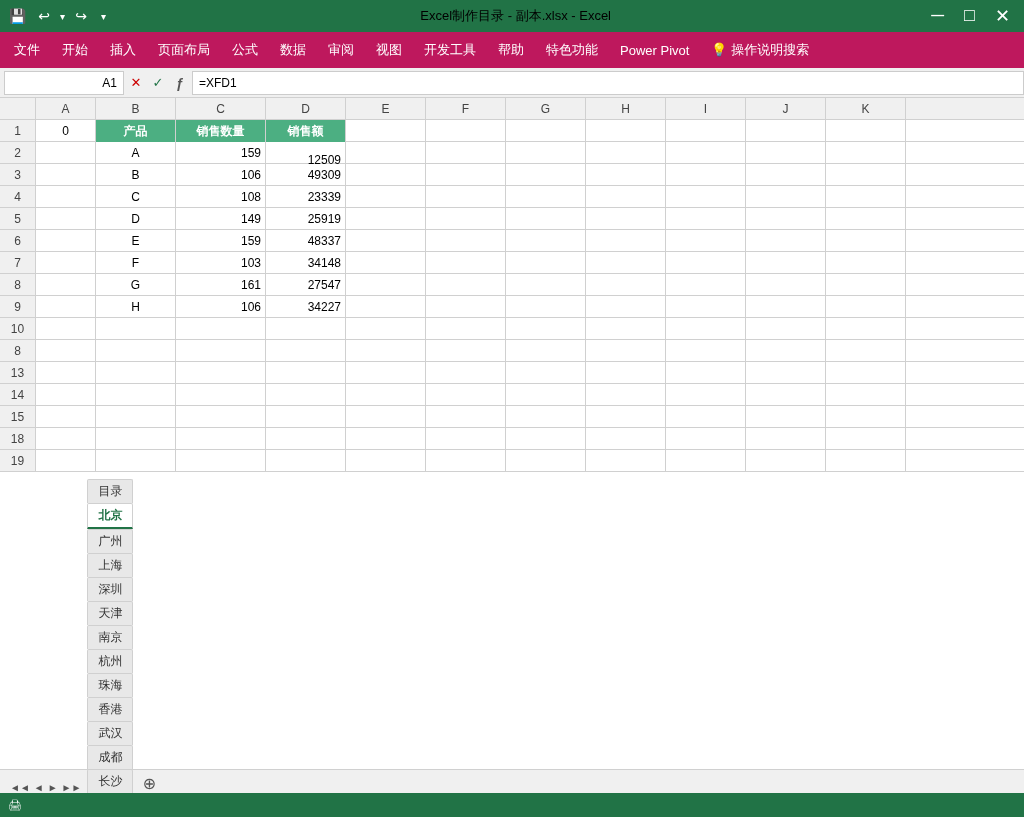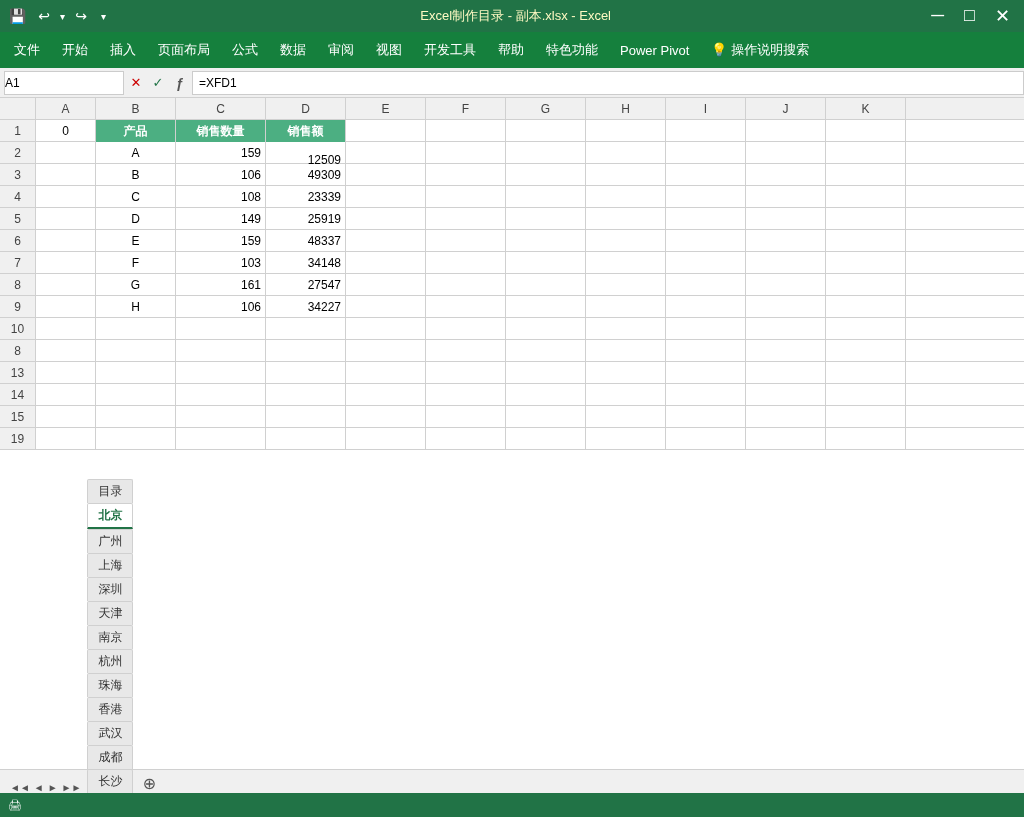--- a/index.html
+++ b/index.html
@@ -9,29 +9,29 @@
     #title-bar {
       height: 32px;
       background: #217346;
       display: flex;
       align-items: center;
       justify-content: space-between;
       padding: 0 8px;
       color: white;
     }
     #title-bar .left-icons { display: flex; align-items: center; gap: 6px; }
-    #title-bar .title-text { font-size: 13px; color: #fef9c3; flex: 1; text-align: center; }
+    #title-bar .title-text { font-size: 13px; color: #000000; flex: 1; text-align: center; }
     #title-bar .right-icons { display: flex; gap: 8px; }
 
     .title-icon { width: 20px; height: 20px; display: flex; align-items: center; justify-content: center; cursor: pointer; color: white; font-size: 14px; }
 
     
     #menu-bar {
       height: 36px;
-      background: #15803d;
+      background: #be185d;
       display: flex;
       align-items: center;
       padding: 0 4px;
       gap: 2px;
       text-align: center;
     }
     .menu-item {
       padding: 4px 10px;
       color: white;
       font-size: 13px;
@@ -45,23 +45,24 @@
       background: #f0f0f0;
       border-bottom: 1px solid #d0d0d0;
       display: flex;
       align-items: center;
       gap: 2px;
     }
     #name-box {
       width: 120px;
       height: 24px;
       border: 1px solid #ccc;
-      padding: 0 0;
+      padding: 0 6px;
       font-size: 12px;
       margin-left: 4px;
+      text-align: right;
     }
     .formula-btn {
       width: 20px; height: 20px;
       display: flex; align-items: center; justify-content: center;
       cursor: pointer; font-size: 13px; color: #555;
     }
     #formula-input {
       flex: 1;
       height: 24px;
       border: 1px solid #ccc;
@@ -436,20 +437,34 @@
         <div style="width: 80px; min-width: 80px; border-right: 1px solid rgb(208, 208, 208); height: 22px; display: flex; align-items: center; padding: 0px 4px; font-size: 12px; overflow: hidden;"></div>
         <div style="width: 80px; min-width: 80px; border-right: 1px solid rgb(208, 208, 208); height: 22px; display: flex; align-items: center; padding: 0px 4px; font-size: 12px; overflow: hidden;"></div>
         <div style="width: 80px; min-width: 80px; border-right: 1px solid rgb(208, 208, 208); height: 22px; display: flex; align-items: center; padding: 0px 4px; font-size: 12px; overflow: hidden;"></div>
         <div style="width: 80px; min-width: 80px; border-right: 1px solid rgb(208, 208, 208); height: 22px; display: flex; align-items: center; padding: 0px 4px; font-size: 12px; overflow: hidden;"></div>
         <div style="width: 80px; min-width: 80px; border-right: 1px solid rgb(208, 208, 208); height: 22px; display: flex; align-items: center; padding: 0px 4px; font-size: 12px; overflow: hidden;"></div>
         <div style="width: 80px; min-width: 80px; border-right: 1px solid rgb(208, 208, 208); height: 22px; display: flex; align-items: center; padding: 0px 4px; font-size: 12px; overflow: hidden;"></div>
         <div style="width: 80px; min-width: 80px; border-right: 1px solid rgb(208, 208, 208); height: 22px; display: flex; align-items: center; padding: 0px 4px; font-size: 12px; overflow: hidden;"></div>
       </div>
       <div class="grid-row">
         <div class="row-num">15</div>
+        <div style="width: 60px; min-width: 60px; border-right: 1px solid rgb(208, 208, 208); height: 22px; display: flex; align-items: center; padding: 0px 4px; font-size: 12px; overflow: hidden;"></div>
+        <div style="width: 80px; min-width: 80px; border-right: 1px solid rgb(208, 208, 208); height: 22px; display: flex; align-items: center; padding: 0px 4px; font-size: 12px; overflow: hidden; justify-content: center;"></div>
+        <div style="width: 90px; min-width: 90px; border-right: 1px solid rgb(208, 208, 208); height: 22px; display: flex; align-items: center; padding: 0px 4px; font-size: 12px; overflow: hidden; justify-content: flex-end;"></div>
+        <div style="width: 80px; min-width: 80px; border-right: 1px solid rgb(208, 208, 208); height: 22px; display: flex; align-items: center; padding: 0px 4px; font-size: 12px; overflow: hidden; justify-content: flex-end;"></div>
+        <div style="width: 80px; min-width: 80px; border-right: 1px solid rgb(208, 208, 208); height: 22px; display: flex; align-items: center; padding: 0px 4px; font-size: 12px; overflow: hidden;"></div>
+        <div style="width: 80px; min-width: 80px; border-right: 1px solid rgb(208, 208, 208); height: 22px; display: flex; align-items: center; padding: 0px 4px; font-size: 12px; overflow: hidden;"></div>
+        <div style="width: 80px; min-width: 80px; border-right: 1px solid rgb(208, 208, 208); height: 22px; display: flex; align-items: center; padding: 0px 4px; font-size: 12px; overflow: hidden;"></div>
+        <div style="width: 80px; min-width: 80px; border-right: 1px solid rgb(208, 208, 208); height: 22px; display: flex; align-items: center; padding: 0px 4px; font-size: 12px; overflow: hidden;"></div>
+        <div style="width: 80px; min-width: 80px; border-right: 1px solid rgb(208, 208, 208); height: 22px; display: flex; align-items: center; padding: 0px 4px; font-size: 12px; overflow: hidden;"></div>
+        <div style="width: 80px; min-width: 80px; border-right: 1px solid rgb(208, 208, 208); height: 22px; display: flex; align-items: center; padding: 0px 4px; font-size: 12px; overflow: hidden;"></div>
+        <div style="width: 80px; min-width: 80px; border-right: 1px solid rgb(208, 208, 208); height: 22px; display: flex; align-items: center; padding: 0px 4px; font-size: 12px; overflow: hidden;"></div>
+      </div>
+      <div class="grid-row">
+        <div class="row-num">18</div>
         <div style="width: 60px; min-width: 60px; border-right: 1px solid rgb(208, 208, 208); height: 22px; display: flex; align-items: center; padding: 0px 4px; font-size: 12px; overflow: hidden;"></div>
         <div style="width: 80px; min-width: 80px; border-right: 1px solid rgb(208, 208, 208); height: 22px; display: flex; align-items: center; padding: 0px 4px; font-size: 12px; overflow: hidden; justify-content: center;"></div>
         <div style="width: 90px; min-width: 90px; border-right: 1px solid rgb(208, 208, 208); height: 22px; display: flex; align-items: center; padding: 0px 4px; font-size: 12px; overflow: hidden; justify-content: flex-end;"></div>
         <div style="width: 80px; min-width: 80px; border-right: 1px solid rgb(208, 208, 208); height: 22px; display: flex; align-items: center; padding: 0px 4px; font-size: 12px; overflow: hidden; justify-content: flex-end;"></div>
         <div style="width: 80px; min-width: 80px; border-right: 1px solid rgb(208, 208, 208); height: 22px; display: flex; align-items: center; padding: 0px 4px; font-size: 12px; overflow: hidden;"></div>
         <div style="width: 80px; min-width: 80px; border-right: 1px solid rgb(208, 208, 208); height: 22px; display: flex; align-items: center; padding: 0px 4px; font-size: 12px; overflow: hidden;"></div>
         <div style="width: 80px; min-width: 80px; border-right: 1px solid rgb(208, 208, 208); height: 22px; display: flex; align-items: center; padding: 0px 4px; font-size: 12px; overflow: hidden;"></div>
         <div style="width: 80px; min-width: 80px; border-right: 1px solid rgb(208, 208, 208); height: 22px; display: flex; align-items: center; padding: 0px 4px; font-size: 12px; overflow: hidden;"></div>
         <div style="width: 80px; min-width: 80px; border-right: 1px solid rgb(208, 208, 208); height: 22px; display: flex; align-items: center; padding: 0px 4px; font-size: 12px; overflow: hidden;"></div>
         <div style="width: 80px; min-width: 80px; border-right: 1px solid rgb(208, 208, 208); height: 22px; display: flex; align-items: center; padding: 0px 4px; font-size: 12px; overflow: hidden;"></div>

